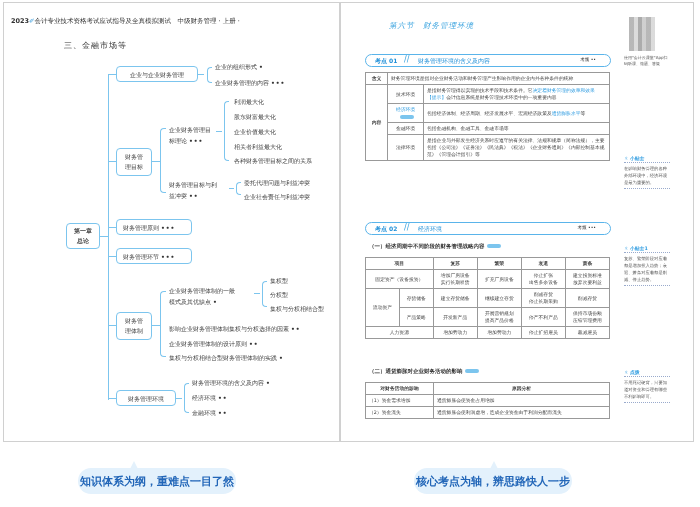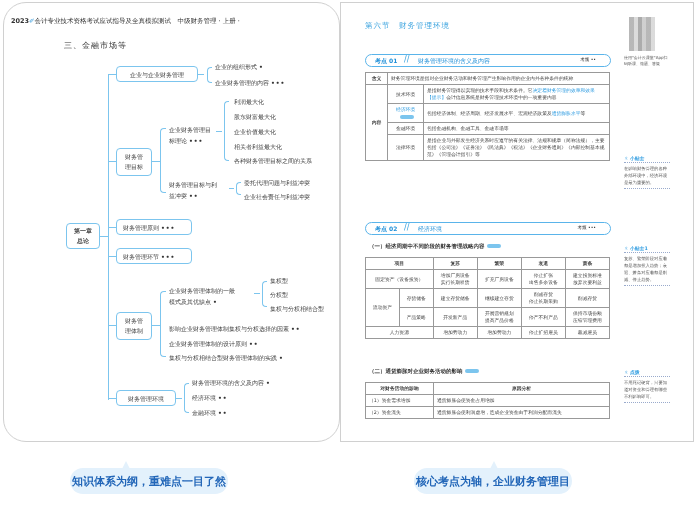--- a/index.html
+++ b/index.html
@@ -1,33 +1,33 @@
 <!DOCTYPE html>
 <html><head>
 <meta charset="utf-8">
 <style>
   * { box-sizing: border-box; margin: 0; padding: 0; }
   html, body { width: 700px; height: 507px; background: #ffffff; overflow: hidden;
     font-family: "DejaVu Sans", "Liberation Sans", sans-serif; color: #333; }
   .page { position: absolute; top: 2px; height: 440px; border: 1px solid #d0d0d0; background: #fff; overflow: hidden; }
-  #page-left { left: 3px; width: 337px; border-radius: 23px; }
+  #page-left { left: 3px; width: 337px; }
   #page-right { left: 340px; width: 354px; }
   .abs { position: absolute; white-space: nowrap; }
   .hdr { font-size: 6.5px; color: #333; top: 14px; left: 7px; }
   .hdr b { font-weight: bold; }
   .sec-title { font-size: 8px; color: #333; top: 37px; left: 60px; letter-spacing: 1px; }
   .node { position: absolute; border: 1.4px solid #7cc5ee; border-radius: 4px; background: #fff;
     font-size: 6px; color: #444; display: flex; align-items: center; justify-content: center; text-align: center; line-height: 13px; }
   .leaf { position: absolute; font-size: 6px; color: #444; white-space: nowrap; line-height: 8px; }
   .vline { position: absolute; width: 1.4px; background: #7cc5ee; }
   .hline { position: absolute; height: 1.4px; background: #7cc5ee; }
   .brace { position: absolute; border: 1.4px solid #7cc5ee; border-right: none; border-radius: 4px 0 0 4px; }
   .dots { color: #333; letter-spacing: 1px; font-weight: bold; }
   
-  .r-title { font-size: 7.5px; color: #3aa3df; top: 18px; left: 24px; letter-spacing: 1px; }
+  .r-title { font-size: 7.5px; color: #3aa3df; top: 18px; left: 48px; letter-spacing: 1px; font-style: italic; }
   .qr { position: absolute; left: 288px; top: 14px; width: 26px; height: 34px;
     background: repeating-linear-gradient(90deg,#999 0 5px,#ccc 5px 9px,#888 9px 13px,#bbb 13px 17px); opacity:.7; }
   .qr-cap { font-size: 4px; color: #555; left: 283px; top: 52px; white-space: normal; width: 45px; line-height: 6px; }
   .pill { position: absolute; height: 13px; border: 1.3px solid #5ab4ea; border-radius: 8px; background: #fff; }
   .pill .kd { position: absolute; left: 9px; top: 1.5px; font-size: 6px; color: #1e8fd8; font-weight: bold; }
   .pill .slash { position: absolute; left: 38px; top: 0px; font-size: 8px; color: #3aa3df; }
   .pill .ttl { position: absolute; left: 52px; top: 1.5px; font-size: 6px; color: #1e8fd8; }
   .pill .lvl { position: absolute; right: 14px; top: 2px; font-size: 4.5px; color: #333; }
   table.t { position: absolute; border-collapse: collapse; font-size: 4.8px; color: #444; }
   table.t td, table.t th { border: 0.8px solid #999; padding: 2px 3px; line-height: 7px; vertical-align: middle; }
@@ -36,21 +36,21 @@
   .sub-h { font-size: 5.5px; color: #333; font-weight: bold; }
   .tag { display: inline-block; width: 14px; height: 4px; background: #7cc5ee; border-radius: 2px; vertical-align: middle; margin-left: 2px; }
   .side-note { position: absolute; left: 283px; width: 46px; font-size: 4.3px; color: #555; line-height: 7px; white-space: normal; }
   .side-note .sn-t { color: #2b9ae0; font-weight: bold; font-size: 4.8px; border-bottom: 0.8px dotted #9ac; margin-bottom: 2px; }
   .side-note .sn-b { border-bottom: 0.8px dotted #9ac; padding-bottom: 2px; }
   
   .cap { position: absolute; top: 468px; height: 26px; border-radius: 13px; background: #e3f1fc;
     font-size: 11px; color: #2266b8; display: flex; align-items: center; justify-content: center; font-weight: bold; }
   .cap::before { content: ""; position: absolute; top: -7px; width: 0; height: 0;
     border-left: 4px solid transparent; border-right: 4px solid transparent; border-bottom: 8px solid #e3f1fc; }
-  #cap-left { left: 70px; width: 158px; }
+  #cap-left { left: 78px; width: 158px; }
   #cap-left::before { left: 52px; }
   #cap-right { left: 414px; width: 158px; }
   #cap-right::before { left: 76px; }
 </style>
 </head>
 <body>
 
 <div class="page" id="page-left">
   <div class="abs hdr">
     <b>2023</b><span style="color:#1e8fd8">✐</span><span>会计专业技术资格考试应试指导及全真模拟测试</span>　<span>中级财务管理 · 上册 ·</span>
@@ -240,13 +240,13 @@
     <div class="sn-t">☼ <span>小贴士1</span></div>
     <div class="sn-b">复苏、繁荣阶段对应着都是增加投入趋势；衰退、萧条对应着都是削减、停止趋势。</div>
   </div>
   <div class="side-note" style="top:366px;">
     <div class="sn-t">☼ <span>点拨</span></div>
     <div class="sn-b">不用死记硬背，只要知道对资金和管理有哪些不利影响即可。</div>
   </div>
 </div>
 
 <div class="cap" id="cap-left">知识体系为纲，重难点一目了然</div>
-<div class="cap" id="cap-right">核心考点为轴，企业财务管理目</div>
+<div class="cap" id="cap-right">核心考点为轴，辨思路快人一步</div>
 
 </body></html>

